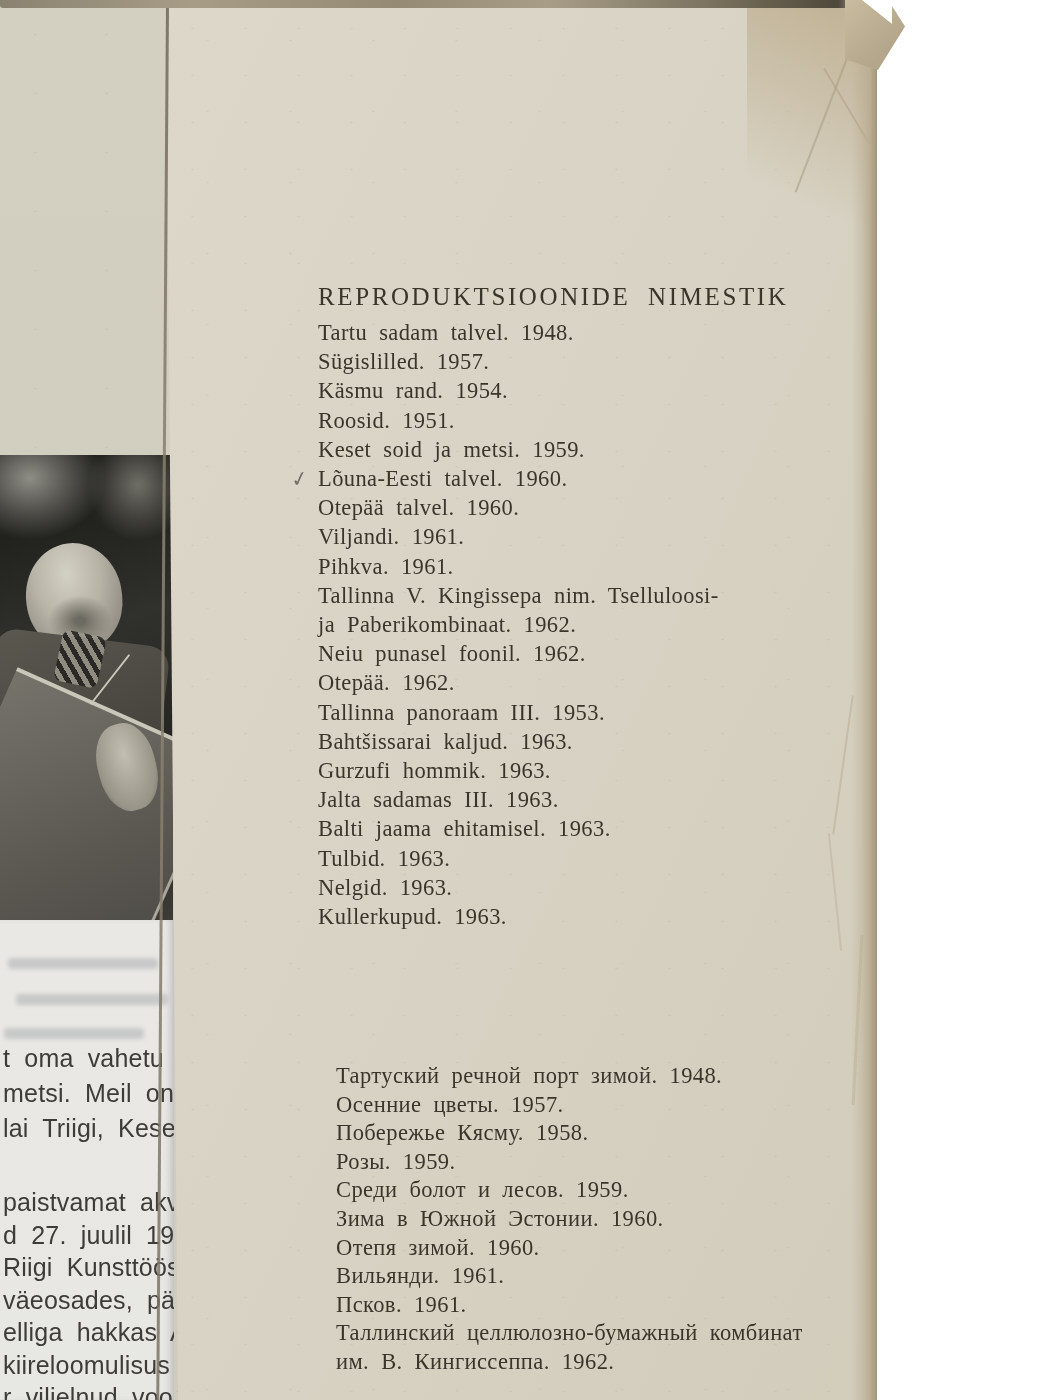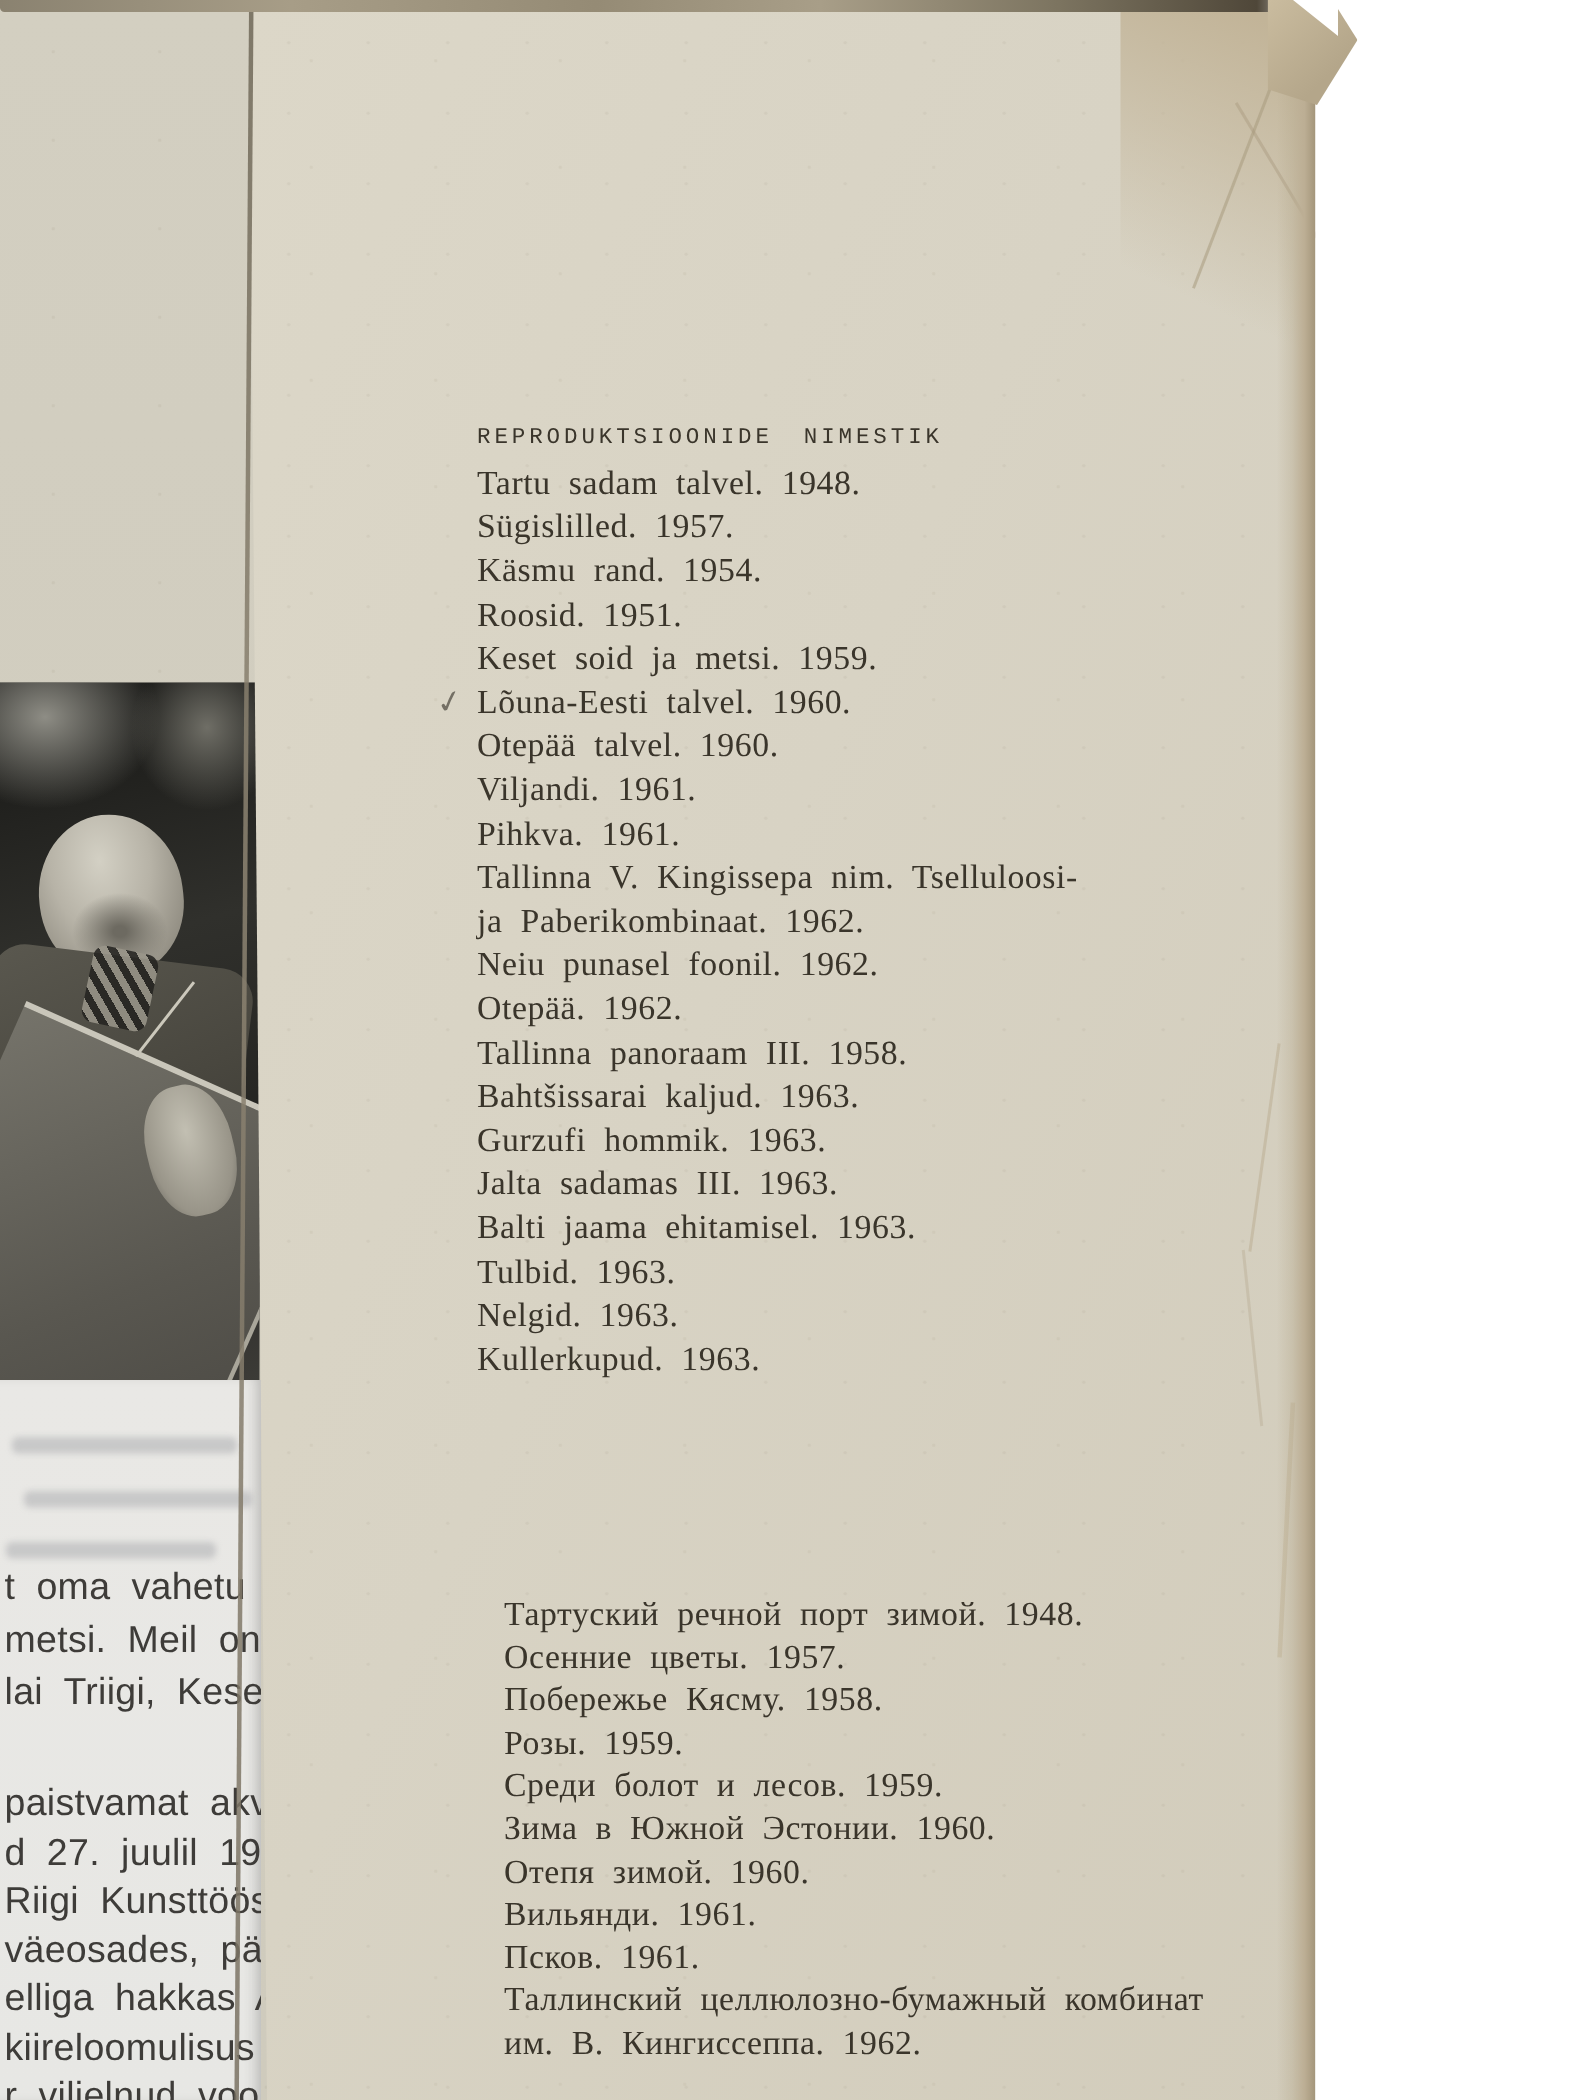--- a/index.html
+++ b/index.html
@@ -88,21 +88,21 @@
 
   
   .corner-fold{position:absolute;left:845px;top:0;width:60px;height:70px;z-index:6;
     background:linear-gradient(135deg,#cabc9f 0%,#b4a68a 70%);
     clip-path:polygon(0 0,72% 0,100% 38%,55% 100%,0 85%);}
   .corner-notch{position:absolute;left:862px;top:0;width:30px;height:24px;z-index:7;
     background:#ffffff;clip-path:polygon(0 0,100% 0,100% 100%);}
 
   
   .section{position:absolute;color:#3a352b;}
-  .section .heading{font-size:15px;letter-spacing:2.6px;word-spacing:9px;white-space:nowrap;font-family:Liberation Mono, monospace;}
+  .section .heading{font-size:25px;letter-spacing:2.6px;word-spacing:9px;white-space:nowrap;}
   .section .list{margin:0;}
   .line{position:relative;line-height:29.2px;font-size:22.5px;letter-spacing:.4px;word-spacing:6px;white-space:nowrap;}
   .section-et{left:152px;top:278px;width:540px;}
   .section-et .list{margin-top:7px;}
   .section-ru{left:170px;top:1039px;width:560px;}
   .section-ru .line{line-height:28.6px;}
   .section-ru .list{margin-top:18px;}
   .check{display:none;position:absolute;left:-27px;top:1px;font-size:21px;color:#5a564c;
     transform:rotate(-12deg);font-family:"DejaVu Sans",sans-serif;opacity:.8;}
   .line.checked .check{display:inline-block;}
@@ -170,21 +170,21 @@
           <div class="line"><span class="txt">Roosid. 1951.</span></div>
           <div class="line"><span class="txt">Keset soid ja metsi. 1959.</span></div>
           <div class="line checked"><span class="check">✓</span><span class="txt">Lõuna-Eesti talvel. 1960.</span></div>
           <div class="line"><span class="txt">Otepää talvel. 1960.</span></div>
           <div class="line"><span class="txt">Viljandi. 1961.</span></div>
           <div class="line"><span class="txt">Pihkva. 1961.</span></div>
           <div class="line"><span class="txt">Tallinna V. Kingissepa nim. Tselluloosi-</span></div>
           <div class="line"><span class="txt">ja Paberikombinaat. 1962.</span></div>
           <div class="line"><span class="txt">Neiu punasel foonil. 1962.</span></div>
           <div class="line"><span class="txt">Otepää. 1962.</span></div>
-          <div class="line"><span class="txt">Tallinna panoraam III. 1958.</span></div>
+          <div class="line"><span class="txt">Tallinna panoraam III. 1953.</span></div>
           <div class="line"><span class="txt">Bahtšissarai kaljud. 1963.</span></div>
           <div class="line"><span class="txt">Gurzufi hommik. 1963.</span></div>
           <div class="line"><span class="txt">Jalta sadamas III. 1963.</span></div>
           <div class="line"><span class="txt">Balti jaama ehitamisel. 1963.</span></div>
           <div class="line"><span class="txt">Tulbid. 1963.</span></div>
           <div class="line"><span class="txt">Nelgid. 1963.</span></div>
           <div class="line"><span class="txt">Kullerkupud. 1963.</span></div>
         </div>
     </div>
 

